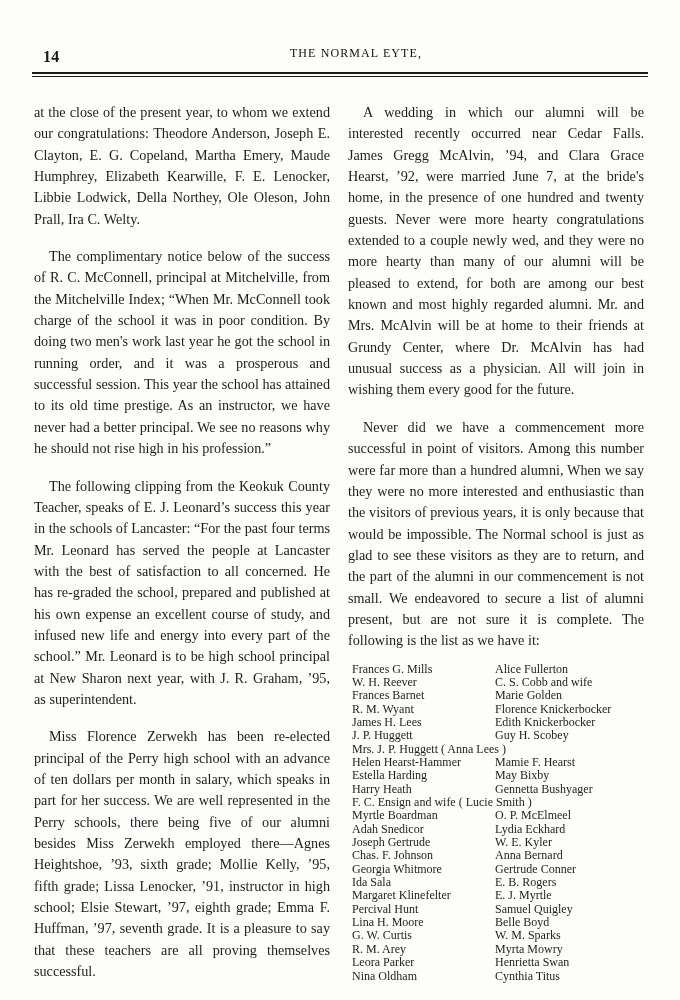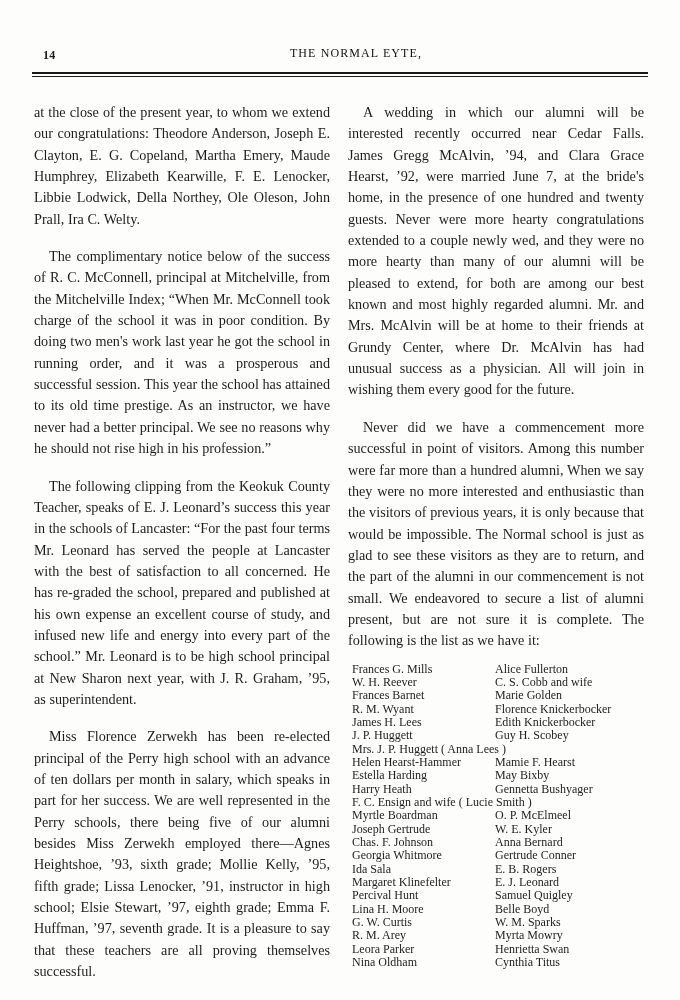--- a/index.html
+++ b/index.html
@@ -29,21 +29,21 @@
     position: absolute;
     left: 32px;
     top: 46px;
     width: 616px;
     height: 22px;
   }
   .folio {
     position: absolute;
     left: 11px;
     top: 2px;
-    font-size: 12px;
+    font-size: 16px;
     font-weight: bold;
     letter-spacing: 0.3px;
     color: #1c1c1c;
   }
   .head-title {
     position: absolute;
     left: 16px;
     top: 0;
     width: 616px;
     text-align: center;
@@ -186,38 +186,42 @@
           <span class="name-b">Gennetta Bushyager</span>
         </div>
         <div class="name-row">
           <span class="name-span">F. C. Ensign and wife ( Lucie Smith )</span>
         </div>
         <div class="name-row">
           <span class="name-a">Myrtle Boardman</span>
           <span class="name-b">O. P. McElmeel</span>
         </div>
         <div class="name-row">
+          <span class="name-a">Adah Snedicor</span>
+          <span class="name-b">Lydia Eckhard</span>
+        </div>
+        <div class="name-row">
           <span class="name-a">Joseph Gertrude</span>
           <span class="name-b">W. E. Kyler</span>
         </div>
         <div class="name-row">
           <span class="name-a">Chas. F. Johnson</span>
           <span class="name-b">Anna Bernard</span>
         </div>
         <div class="name-row">
           <span class="name-a">Georgia Whitmore</span>
           <span class="name-b">Gertrude Conner</span>
         </div>
         <div class="name-row">
           <span class="name-a">Ida Sala</span>
           <span class="name-b">E. B. Rogers</span>
         </div>
         <div class="name-row">
           <span class="name-a">Margaret Klinefelter</span>
-          <span class="name-b">E. J. Leonard</span>
+          <span class="name-b">E. J. Myrtle</span>
         </div>
         <div class="name-row">
           <span class="name-a">Percival Hunt</span>
           <span class="name-b">Samuel Quigley</span>
         </div>
         <div class="name-row">
           <span class="name-a">Lina H. Moore</span>
           <span class="name-b">Belle Boyd</span>
         </div>
         <div class="name-row">

